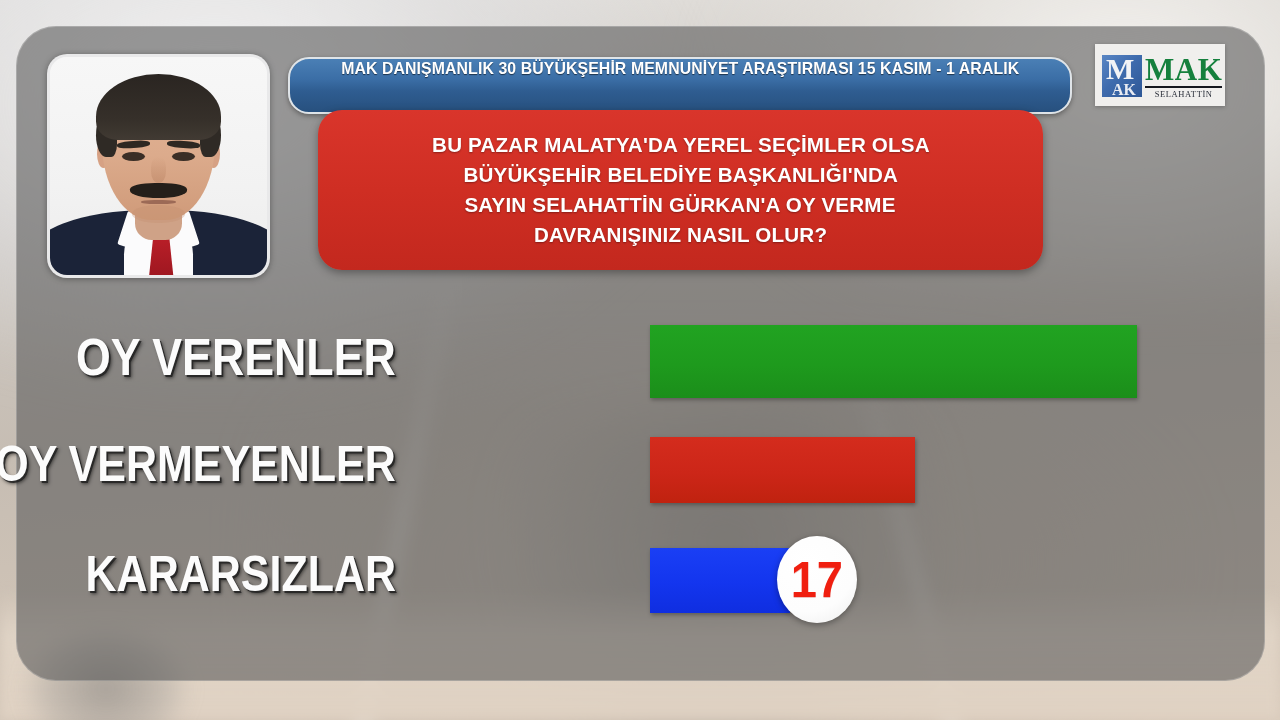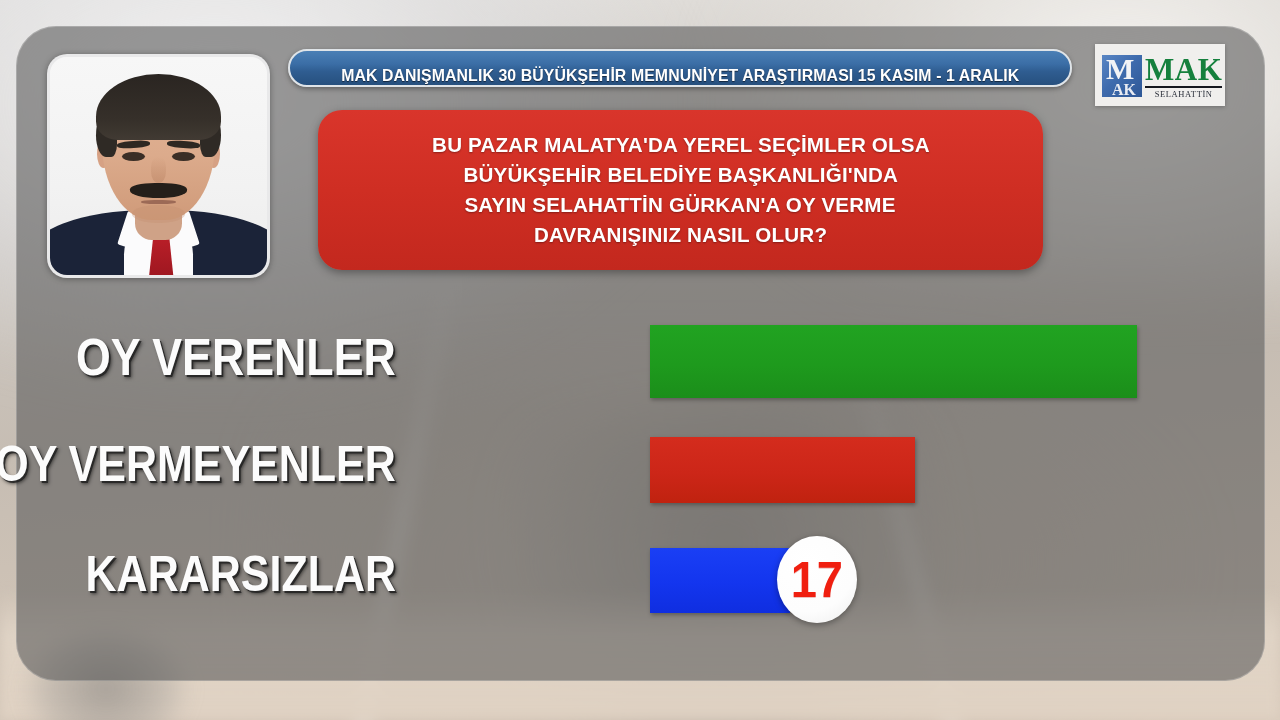--- a/index.html
+++ b/index.html
@@ -144,27 +144,27 @@
   .p-stache {
     position:absolute; left:37%; top:58%; width:26%; height:6.5%;
     background:#241f1a; border-radius:45% 45% 52% 52%;
   }
   .p-mouth { position:absolute; left:42%; top:65.5%; width:16%; height:2%; background:#9c6a56; border-radius:40%; }
   .p-chin { position:absolute; left:38%; top:68%; width:24%; height:8%; background:rgba(196,144,112,0.35); border-radius:50%; }
 
   
   #header-pill {
     position: absolute;
-    left: 288px; top: 49px;
-    width: 784px; height: 38px;
+    left: 288px; top: 57px;
+    width: 784px; height: 57px;
     border-radius: 21px;
     background: linear-gradient(to bottom, #4a7fb5 0%, #3b6ea6 38%, #2f5d91 60%, #27507e 100%);
     border: 2px solid #dfe4e8;
     box-shadow: 0 2px 5px rgba(0,0,0,0.35);
-    display: flex; align-items: flex-end; justify-content: center;
+    display: flex; align-items: flex-start; justify-content: center;
   }
   #header-pill-text {
     color: #ffffff;
     font-size: 16.5px;
     font-weight: bold;
     letter-spacing: 0.1px;
     white-space: nowrap;
     text-shadow: 0 1px 1px rgba(0,0,0,0.55);
     transform: scaleX(0.96);
   }

